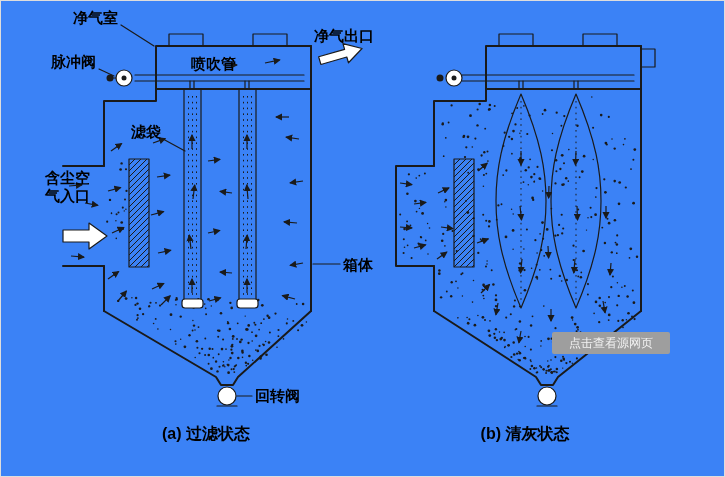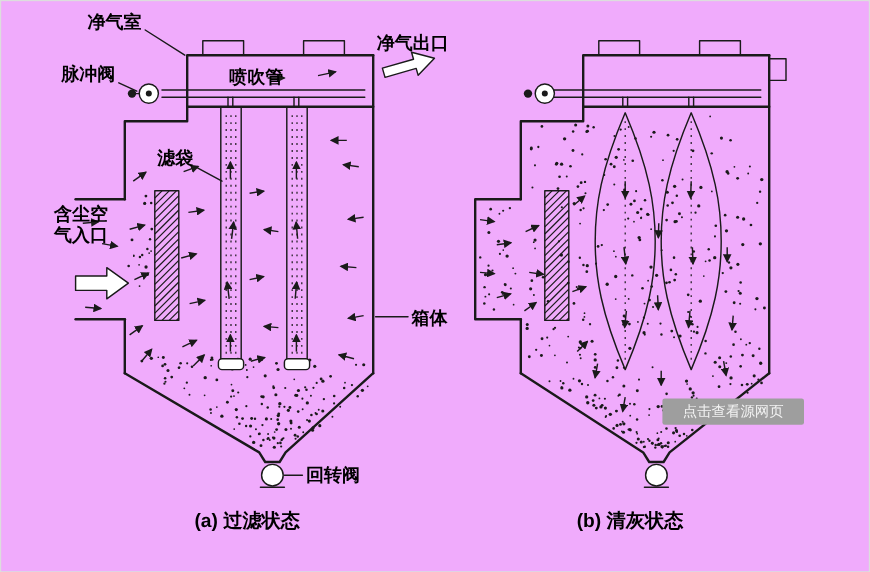--- a/index.html
+++ b/index.html
@@ -1,16 +1,16 @@
 <!DOCTYPE html>
 <html><head>
 <meta charset="utf-8">
 <style>
   html,body{margin:0;padding:0;background:#fff;}
-  #stage{position:relative;width:725px;height:477px;background:#f0abfc;border:1px solid #ddd;box-sizing:border-box;overflow:hidden;}
+  #stage{position:relative;width:725px;height:477px;background:#3b82f6;border:1px solid #ddd;box-sizing:border-box;overflow:hidden;}
   svg{position:absolute;left:0;top:0;}
   .ink{stroke:#1a1a1a;fill:none;stroke-linecap:round;stroke-linejoin:round;stroke-width:2;}
   .thin{stroke-width:1.2;}
   .dashln{stroke:#1a1a1a;fill:none;stroke-width:1;stroke-dasharray:1.6 4.2;}
   .solidfill{fill:#1a1a1a;stroke:none;}
   .whitefill{fill:#ffffff;}
   text{font-family:"Liberation Sans","DejaVu Sans",sans-serif;fill:#000;}
   .lbl{font-size:15px;font-weight:bold;}
   .cap{font-size:16px;font-weight:bold;}
   .wm-text{font-size:12px;font-weight:normal;fill:#f2f2f2;}

